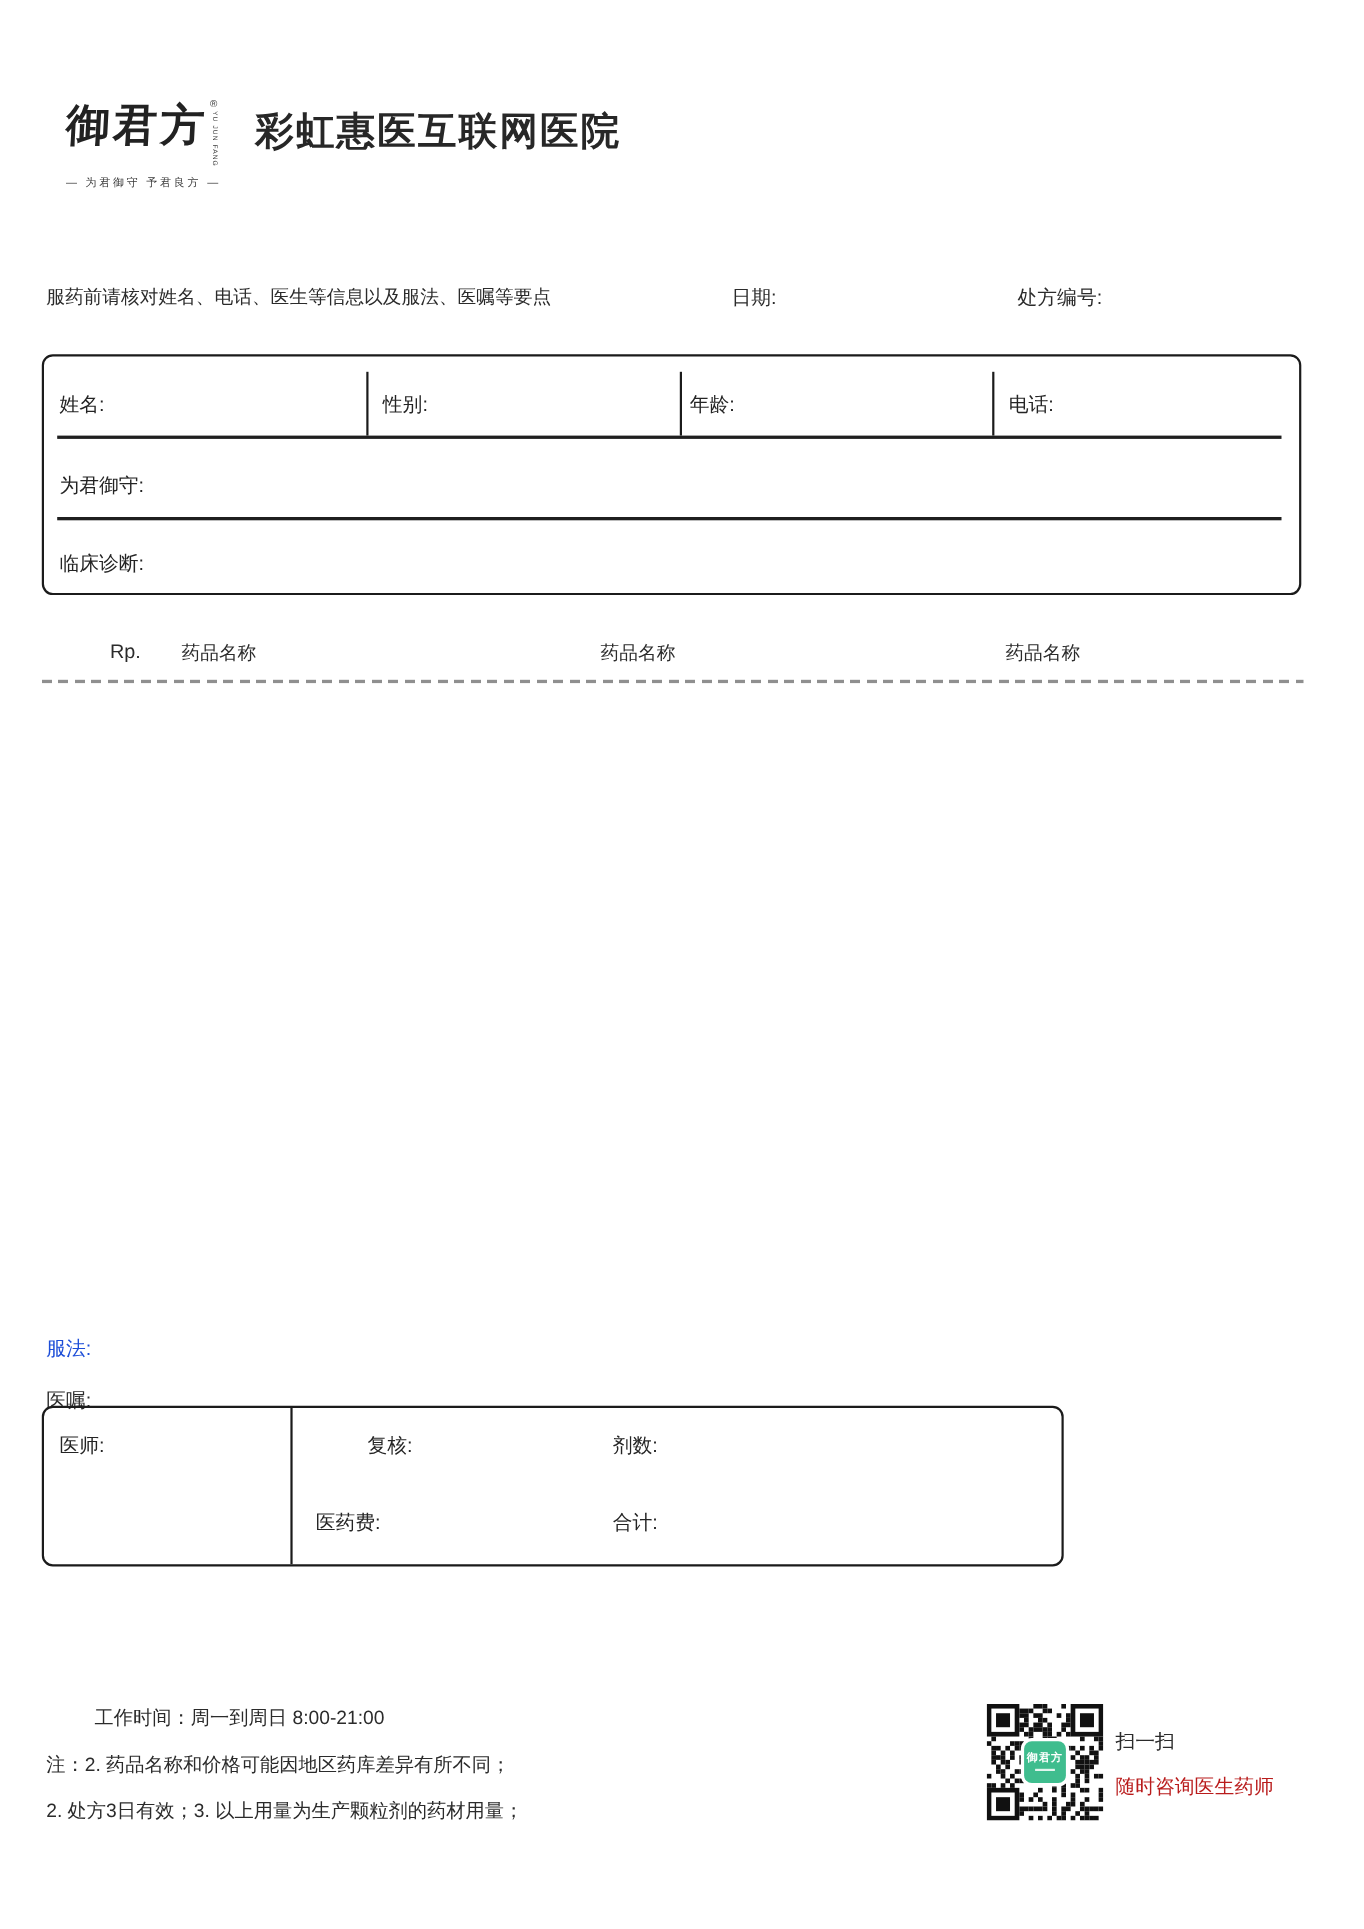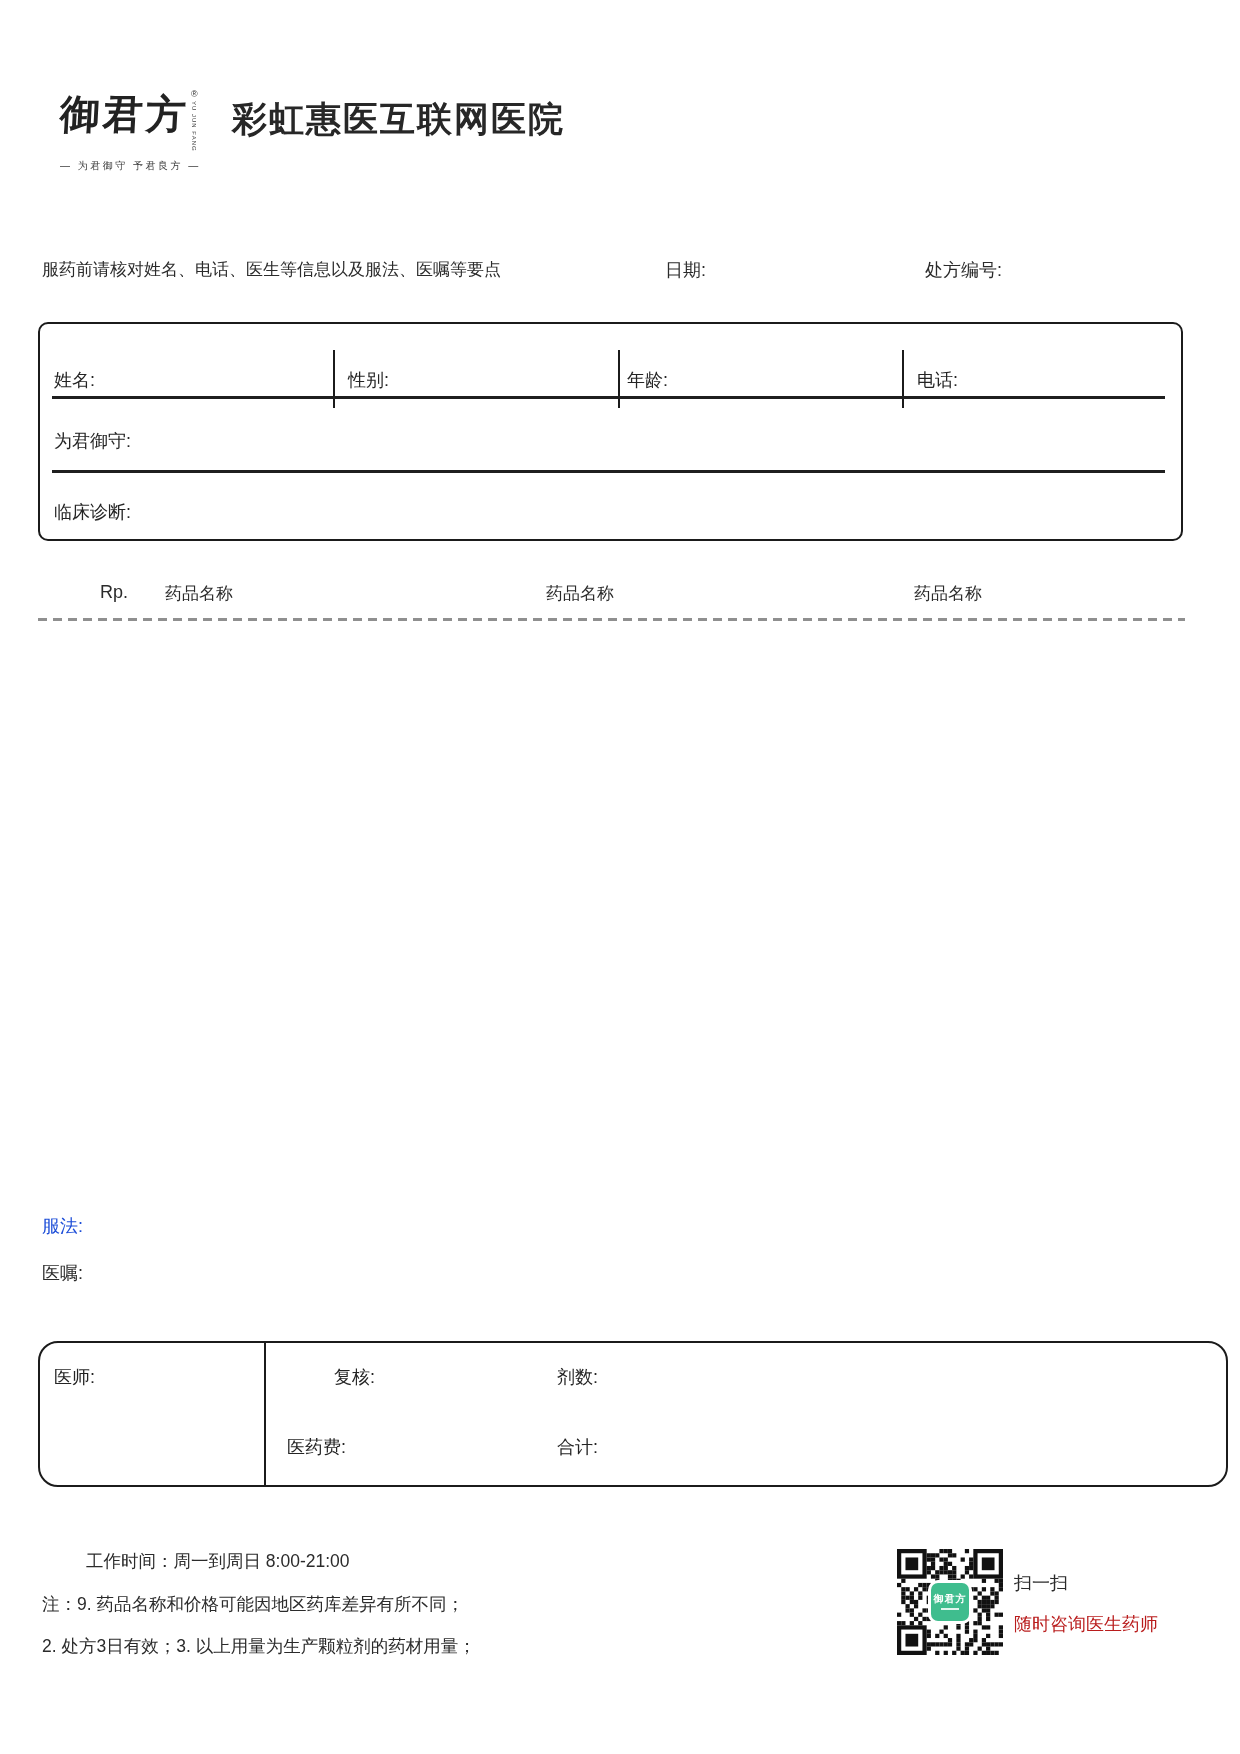--- a/index.html
+++ b/index.html
@@ -20,21 +20,21 @@
 
   
   .notice-row{position:absolute;left:0;top:258px;width:100%;font-size:17px;color:#2b2b2b;}
   .notice{position:absolute;left:42px;top:0;white-space:nowrap;}
   .date-label{position:absolute;left:665px;top:0;font-size:18px;}
   .rx-label{position:absolute;left:925px;top:0;font-size:18px;}
 
   
   .patient-box{position:absolute;left:38px;top:322px;width:1145px;height:219px;
                border:2px solid #1b1b1b;border-radius:10px;box-sizing:border-box;}
-  .p-row1{position:absolute;left:0;top:12px;width:100%;height:72px;padding-left:24px;}
+  .p-row1{position:absolute;left:0;top:0;width:100%;height:72px;padding-left:24px;}
   .p-label{font-size:18px;color:#242424;white-space:nowrap;}
   .pl-name{position:absolute;left:14px;top:32px;}
   .pl-gender{position:absolute;left:308px;top:32px;}
   .pl-age{position:absolute;left:587px;top:32px;}
   .pl-phone{position:absolute;left:877px;top:32px;}
   .vdiv{position:absolute;top:14px;height:58px;width:0;border-left:2px solid #1b1b1b;}
   .vd1{left:293px;} .vd2{left:578px;} .vd3{left:862px;}
   .hline{position:absolute;left:12px;right:16px;height:0;border-top:3px solid #1f1f1f;}
   .hl1{top:72px;} .hl2{top:146px;}
   .pl-addr{position:absolute;left:14px;top:105px;}
@@ -47,22 +47,22 @@
   .colh2{position:absolute;left:506px;top:0;}
   .colh3{position:absolute;left:874px;top:0;}
   .dashed-line{position:absolute;left:38px;top:618px;width:1147px;height:3px;
     background:repeating-linear-gradient(90deg,#8f8f8f 0 9px,transparent 9px 15px);}
 
   
   .usage{position:absolute;left:42px;top:1214px;font-size:18px;color:#1d4ed8;}
   .advice{position:absolute;left:42px;top:1261px;font-size:18px;color:#2b2b2b;}
 
   
-  .signoff-box{position:absolute;left:38px;top:1341px;width:1190px;height:146px;
-               border:2px solid #1b1b1b;border-radius:20px;box-sizing:border-box;}
+  .signoff-box{position:absolute;left:38px;top:1278px;width:929px;height:146px;
+               border:2px solid #1b1b1b;border-radius:10px;box-sizing:border-box;}
   .s-vdiv{position:absolute;left:224px;top:0;bottom:0;width:0;border-left:2px solid #1b1b1b;}
   .s-label{font-size:18px;color:#242424;white-space:nowrap;}
   .sl-phys{position:absolute;left:14px;top:22px;}
   .sl-review{position:absolute;left:247px;top:22px;margin-left:47px;}
   .sl-dose{position:absolute;left:517px;top:22px;}
   .sl-fee{position:absolute;left:247px;top:92px;}
   .sl-total{position:absolute;left:517px;top:92px;}
 
   
   .hours{position:absolute;left:42px;top:1549px;font-size:17.5px;color:#2b2b2b;margin-left:44px;}
@@ -132,21 +132,21 @@
   <section class="signoff-box">
     <i class="s-vdiv"></i>
     <span class="s-label sl-phys">医师:</span>
     <span class="s-label sl-review">复核:</span>
     <span class="s-label sl-dose">剂数:</span>
     <span class="s-label sl-fee">医药费:</span>
     <span class="s-label sl-total">合计:</span>
   </section>
 
   <div class="hours">工作时间：周一到周日 8:00-21:00</div>
-  <div class="note1">注：9. 药品名称和价格可能因地区药库差异有所不同；</div>
+  <div class="note1">注：2. 药品名称和价格可能因地区药库差异有所不同；</div>
   <div class="note2">2. 处方3日有效；3. 以上用量为生产颗粒剂的药材用量；</div>
 
   <div class="qr">
     <svg id="qrsvg" viewBox="0 0 106 106" fill="#111">
         <rect x="0.00" y="33.92" width="4.24" height="4.24"></rect>
         <rect x="0.00" y="63.60" width="4.24" height="4.24"></rect>
         <rect x="0.00" y="72.08" width="4.24" height="4.24"></rect>
         <rect x="4.24" y="29.68" width="4.24" height="4.24"></rect>
         <rect x="4.24" y="38.16" width="4.24" height="4.24"></rect>
         <rect x="4.24" y="42.40" width="4.24" height="4.24"></rect>

